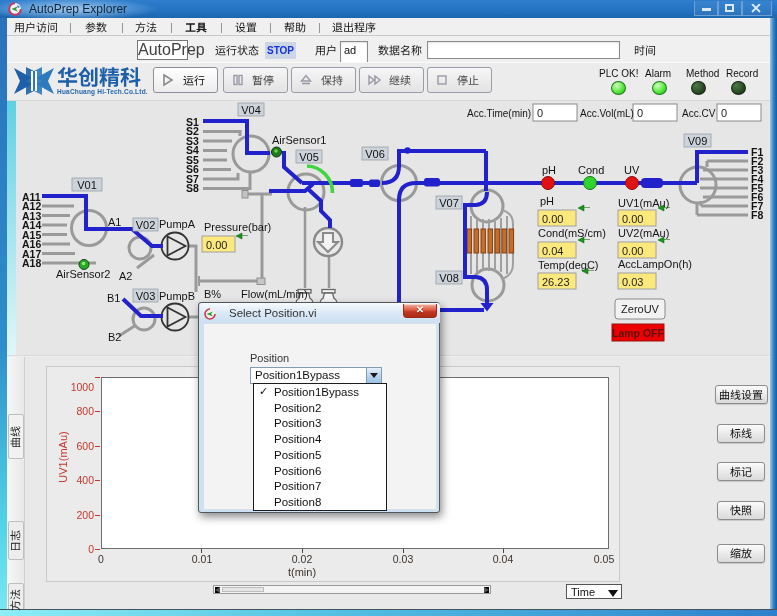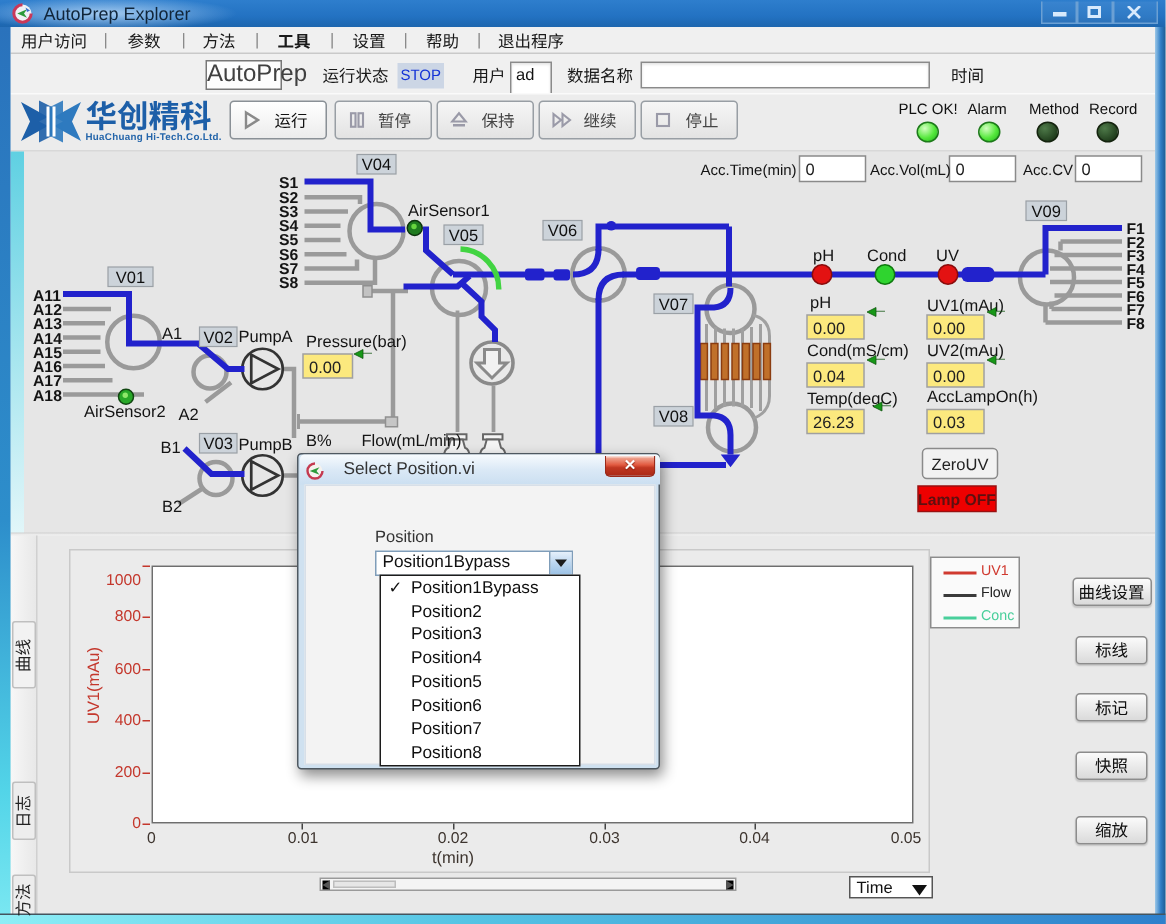--- a/index.html
+++ b/index.html
@@ -6,21 +6,21 @@
 .abs{position:absolute;}
 #titlebar{left:0;top:0;width:777px;height:18px;background:linear-gradient(#2e7ecd,#2372c2 60%,#1d66ae);}
 #tglow{left:0;top:0;width:220px;height:18px;background:radial-gradient(ellipse 110px 14px at 70px 9px,rgba(205,231,255,.75),rgba(205,231,255,0) 80%);}
 #ttext{left:29px;top:2px;font-size:12px;color:#10253a;}
 .wbtn{top:1px;height:15px;border:1px solid #6ba0d4;border-top:none;background:rgba(255,255,255,0.06);}
 .wglyph{position:absolute;background:#d8eafc;}
 #menubar{left:7px;top:18px;width:763px;height:18px;background:#f0f0f0;border-bottom:1px solid #c9c9c9;}
 .msep{position:absolute;top:21px;font-size:11px;color:#8a8a8a;}
 #toolbar{left:7px;top:36px;width:763px;height:26px;background:#f0f0f0;}
 #autoprep{left:137px;top:40px;width:51px;height:20px;background:#fdfdfd;border:1px solid #777;font-size:16px;color:#404040;text-align:center;line-height:18px;}
-#stopchip{left:265px;top:42px;width:31px;height:17px;background:#ccd6e5;color:#1433d6;font-weight:normal;font-size:10px;text-align:center;line-height:17px;}
+#stopchip{left:265px;top:42px;width:31px;height:17px;background:#ccd6e5;color:#1433d6;font-weight:bold;font-size:10px;text-align:center;line-height:17px;}
 .tbin{background:#fff;border:1px solid #8a8a8a;font-size:11px;color:#111;line-height:16px;padding-left:3px;box-shadow:inset 0 1px 2px rgba(0,0,0,0.12);}
 #logorow{left:7px;top:62px;width:763px;height:38px;background:#ececec;border-top:1px solid #fafafa;}
 #hcsub{left:57px;top:88px;font-size:6.5px;font-weight:bold;color:#2465aa;letter-spacing:0.2px;}
 .cmdbtn{top:67px;width:65px;height:26px;border:1px solid #989ea4;border-radius:3px;background:linear-gradient(#f6f6f6,#e3e3e3);}
 #cmdrun{background:linear-gradient(#ffffff,#ececec);border-color:#8a9096;}
 .ledlab{top:68px;font-size:10px;color:#111;}
 .led{top:81px;width:15px;height:14px;border-radius:50%;}
 .ledon{background:radial-gradient(circle at 35% 30%,#d2ffc0,#55e83c 55%,#22b21d);border:1px solid #1d7a1a;}
 .ledoff{background:radial-gradient(circle at 35% 30%,#4e7a49,#23411f 70%);border:1px solid #15240f;}
 #flowline{left:7px;top:100px;width:763px;height:1px;background:#d8d8d8;}
@@ -169,28 +169,20 @@
   <div class="abs xlab" style="left:182px;top:553px">0.01</div>
   <div class="abs xlab" style="left:282px;top:553px">0.02</div>
   <div class="abs xlab" style="left:383px;top:553px">0.03</div>
   <div class="abs xlab" style="left:483px;top:553px">0.04</div>
   <div class="abs xlab" style="left:584px;top:553px">0.05</div>
   <div class="abs xtick" style="left:201px;top:549px"></div>
   <div class="abs xtick" style="left:302px;top:549px"></div>
   <div class="abs xtick" style="left:403px;top:549px"></div>
   <div class="abs xtick" style="left:503px;top:549px"></div>
   <div class="abs" id="tmin">t(min)</div>
-  <div class="abs" id="legend">
-    <div class="legline" style="top:9px;background:#d03a30"></div>
-      <div class="leglab" style="top:3px;color:#d03a30">UV1</div>
-    <div class="legline" style="top:24px;background:#3a3a3a"></div>
-      <div class="leglab" style="top:18px;color:#222">Flow</div>
-    <div class="legline" style="top:39px;background:#49cf9b"></div>
-      <div class="leglab" style="top:33px;color:#49cf9b">Conc</div>
-  </div>
   <div class="abs sidebtn" style="left:715px;top:385px;width:53px;height:19px"></div>
   <div class="abs sidebtn" style="left:717px;top:424px;width:48px;height:19px"></div>
   <div class="abs sidebtn" style="left:717px;top:462px;width:48px;height:19px"></div>
   <div class="abs sidebtn" style="left:717px;top:501px;width:48px;height:19px"></div>
   <div class="abs sidebtn" style="left:717px;top:544px;width:48px;height:19px"></div>
   <div class="abs" id="scroll">
       <div id="sthumb"></div>
     <div class="sarr" style="left:1px;border-width:3px 5px 3px 0;border-right-color:#555"></div>
     <div class="sarr" style="right:1px;border-width:3px 0 3px 5px;border-left-color:#555"></div>
   </div>

